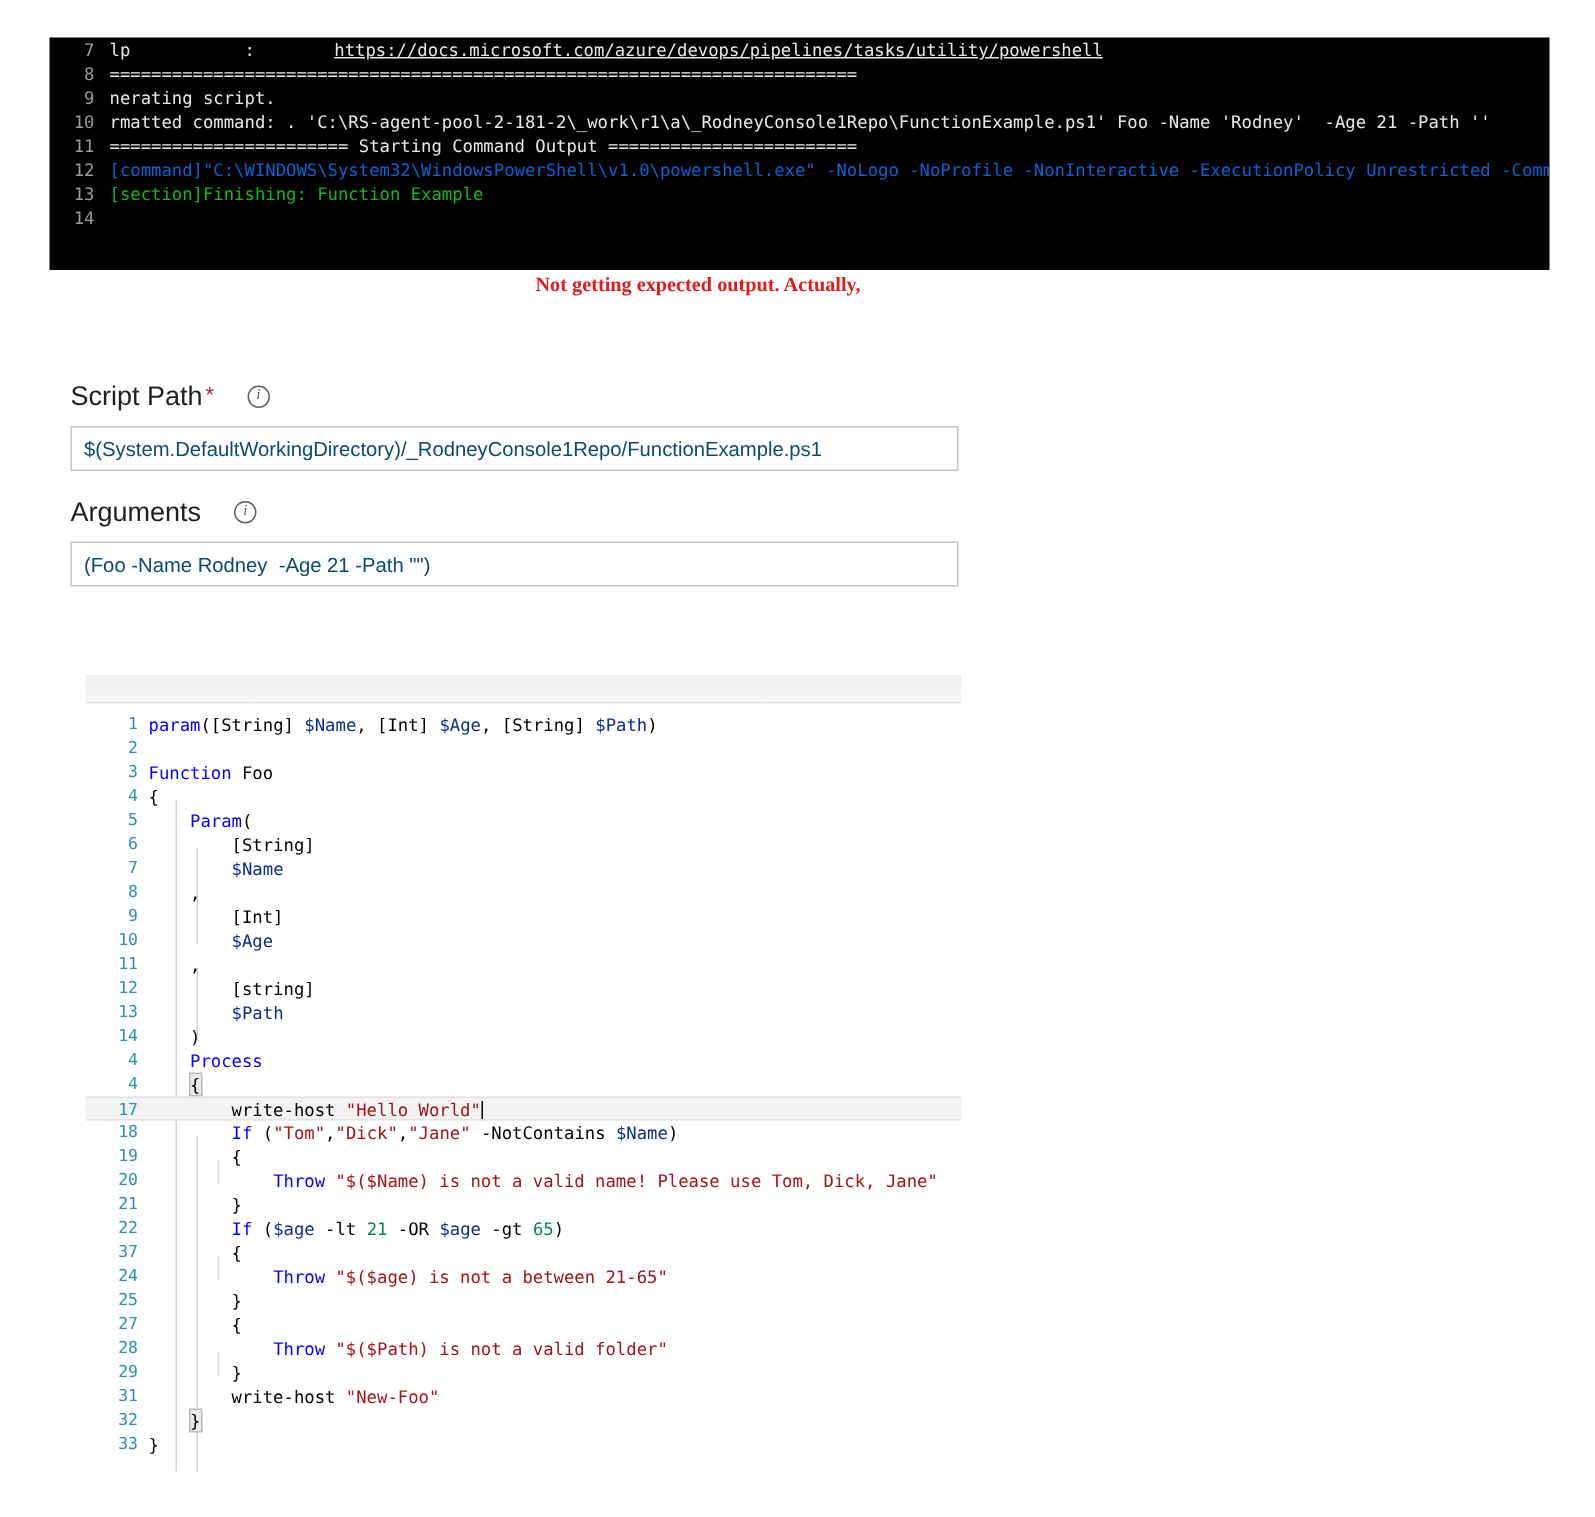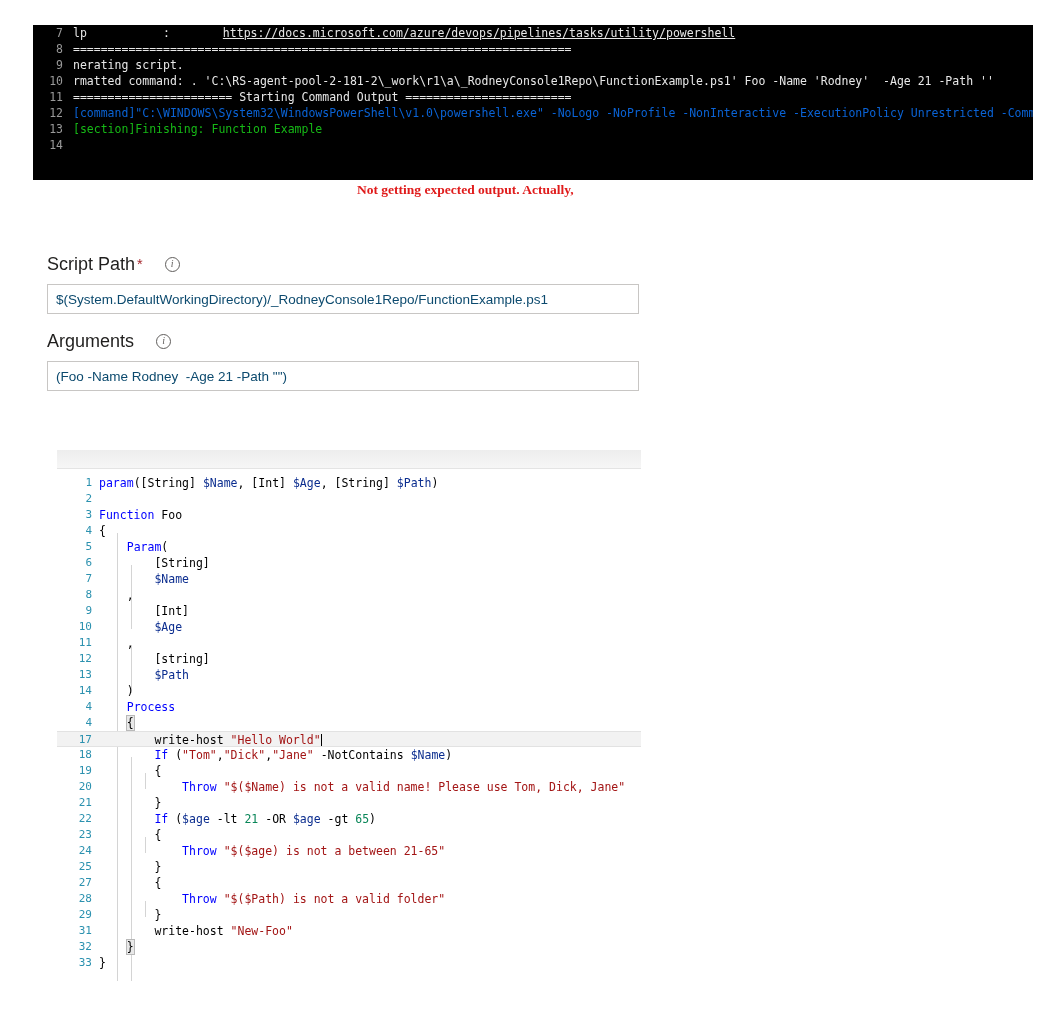--- a/index.html
+++ b/index.html
@@ -258,21 +258,21 @@
         <div class="code-line"><span class="code-num">13</span><span class="code-text"><span class="t-op">        </span><span class="t-var">$Path</span></span></div>
         <div class="code-line"><span class="code-num">14</span><span class="code-text"><span class="t-op">    )</span></span></div>
         <div class="code-line"><span class="code-num">4</span><span class="code-text"><span class="t-op">    </span><span class="t-kw">Process</span></span></div>
         <div class="code-line"><span class="code-num">4</span><span class="code-text"><span class="t-op">    </span><span class="bracket-box">{</span></span></div>
         <div class="code-line current"><span class="code-num">17</span><span class="code-text"><span class="t-op">        write-host </span><span class="t-str">"Hello World"</span><span class="caret"></span></span></div>
         <div class="code-line"><span class="code-num">18</span><span class="code-text"><span class="t-op">        </span><span class="t-kw">If</span><span class="t-op"> (</span><span class="t-str">"Tom"</span><span class="t-op">,</span><span class="t-str">"Dick"</span><span class="t-op">,</span><span class="t-str">"Jane"</span><span class="t-op"> -NotContains </span><span class="t-var">$Name</span><span class="t-op">)</span></span></div>
         <div class="code-line"><span class="code-num">19</span><span class="code-text"><span class="t-op">        {</span></span></div>
         <div class="code-line"><span class="code-num">20</span><span class="code-text"><span class="t-op">            </span><span class="t-kw">Throw</span><span class="t-str"> "$($Name) is not a valid name! Please use Tom, Dick, Jane"</span></span></div>
         <div class="code-line"><span class="code-num">21</span><span class="code-text"><span class="t-op">        }</span></span></div>
         <div class="code-line"><span class="code-num">22</span><span class="code-text"><span class="t-op">        </span><span class="t-kw">If</span><span class="t-op"> (</span><span class="t-var">$age</span><span class="t-op"> -lt </span><span class="t-num">21</span><span class="t-op"> -OR </span><span class="t-var">$age</span><span class="t-op"> -gt </span><span class="t-num">65</span><span class="t-op">)</span></span></div>
-        <div class="code-line"><span class="code-num">23</span><span class="code-text"><span class="t-op">        {</span></span></div>
+        <div class="code-line"><span class="code-num">37</span><span class="code-text"><span class="t-op">        {</span></span></div>
         <div class="code-line"><span class="code-num">24</span><span class="code-text"><span class="t-op">            </span><span class="t-kw">Throw</span><span class="t-str"> "$($age) is not a between 21-65"</span></span></div>
         <div class="code-line"><span class="code-num">25</span><span class="code-text"><span class="t-op">        }</span></span></div>
         <div class="code-line"><span class="code-num">27</span><span class="code-text"><span class="t-op">        {</span></span></div>
         <div class="code-line"><span class="code-num">28</span><span class="code-text"><span class="t-op">            </span><span class="t-kw">Throw</span><span class="t-str"> "$($Path) is not a valid folder"</span></span></div>
         <div class="code-line"><span class="code-num">29</span><span class="code-text"><span class="t-op">        }</span></span></div>
         <div class="code-line"><span class="code-num">31</span><span class="code-text"><span class="t-op">        write-host </span><span class="t-str">"New-Foo"</span></span></div>
         <div class="code-line"><span class="code-num">32</span><span class="code-text"><span class="t-op">    </span><span class="bracket-box">}</span></span></div>
         <div class="code-line"><span class="code-num">33</span><span class="code-text"><span class="t-op">}</span></span></div>
       </div>
   </div>

